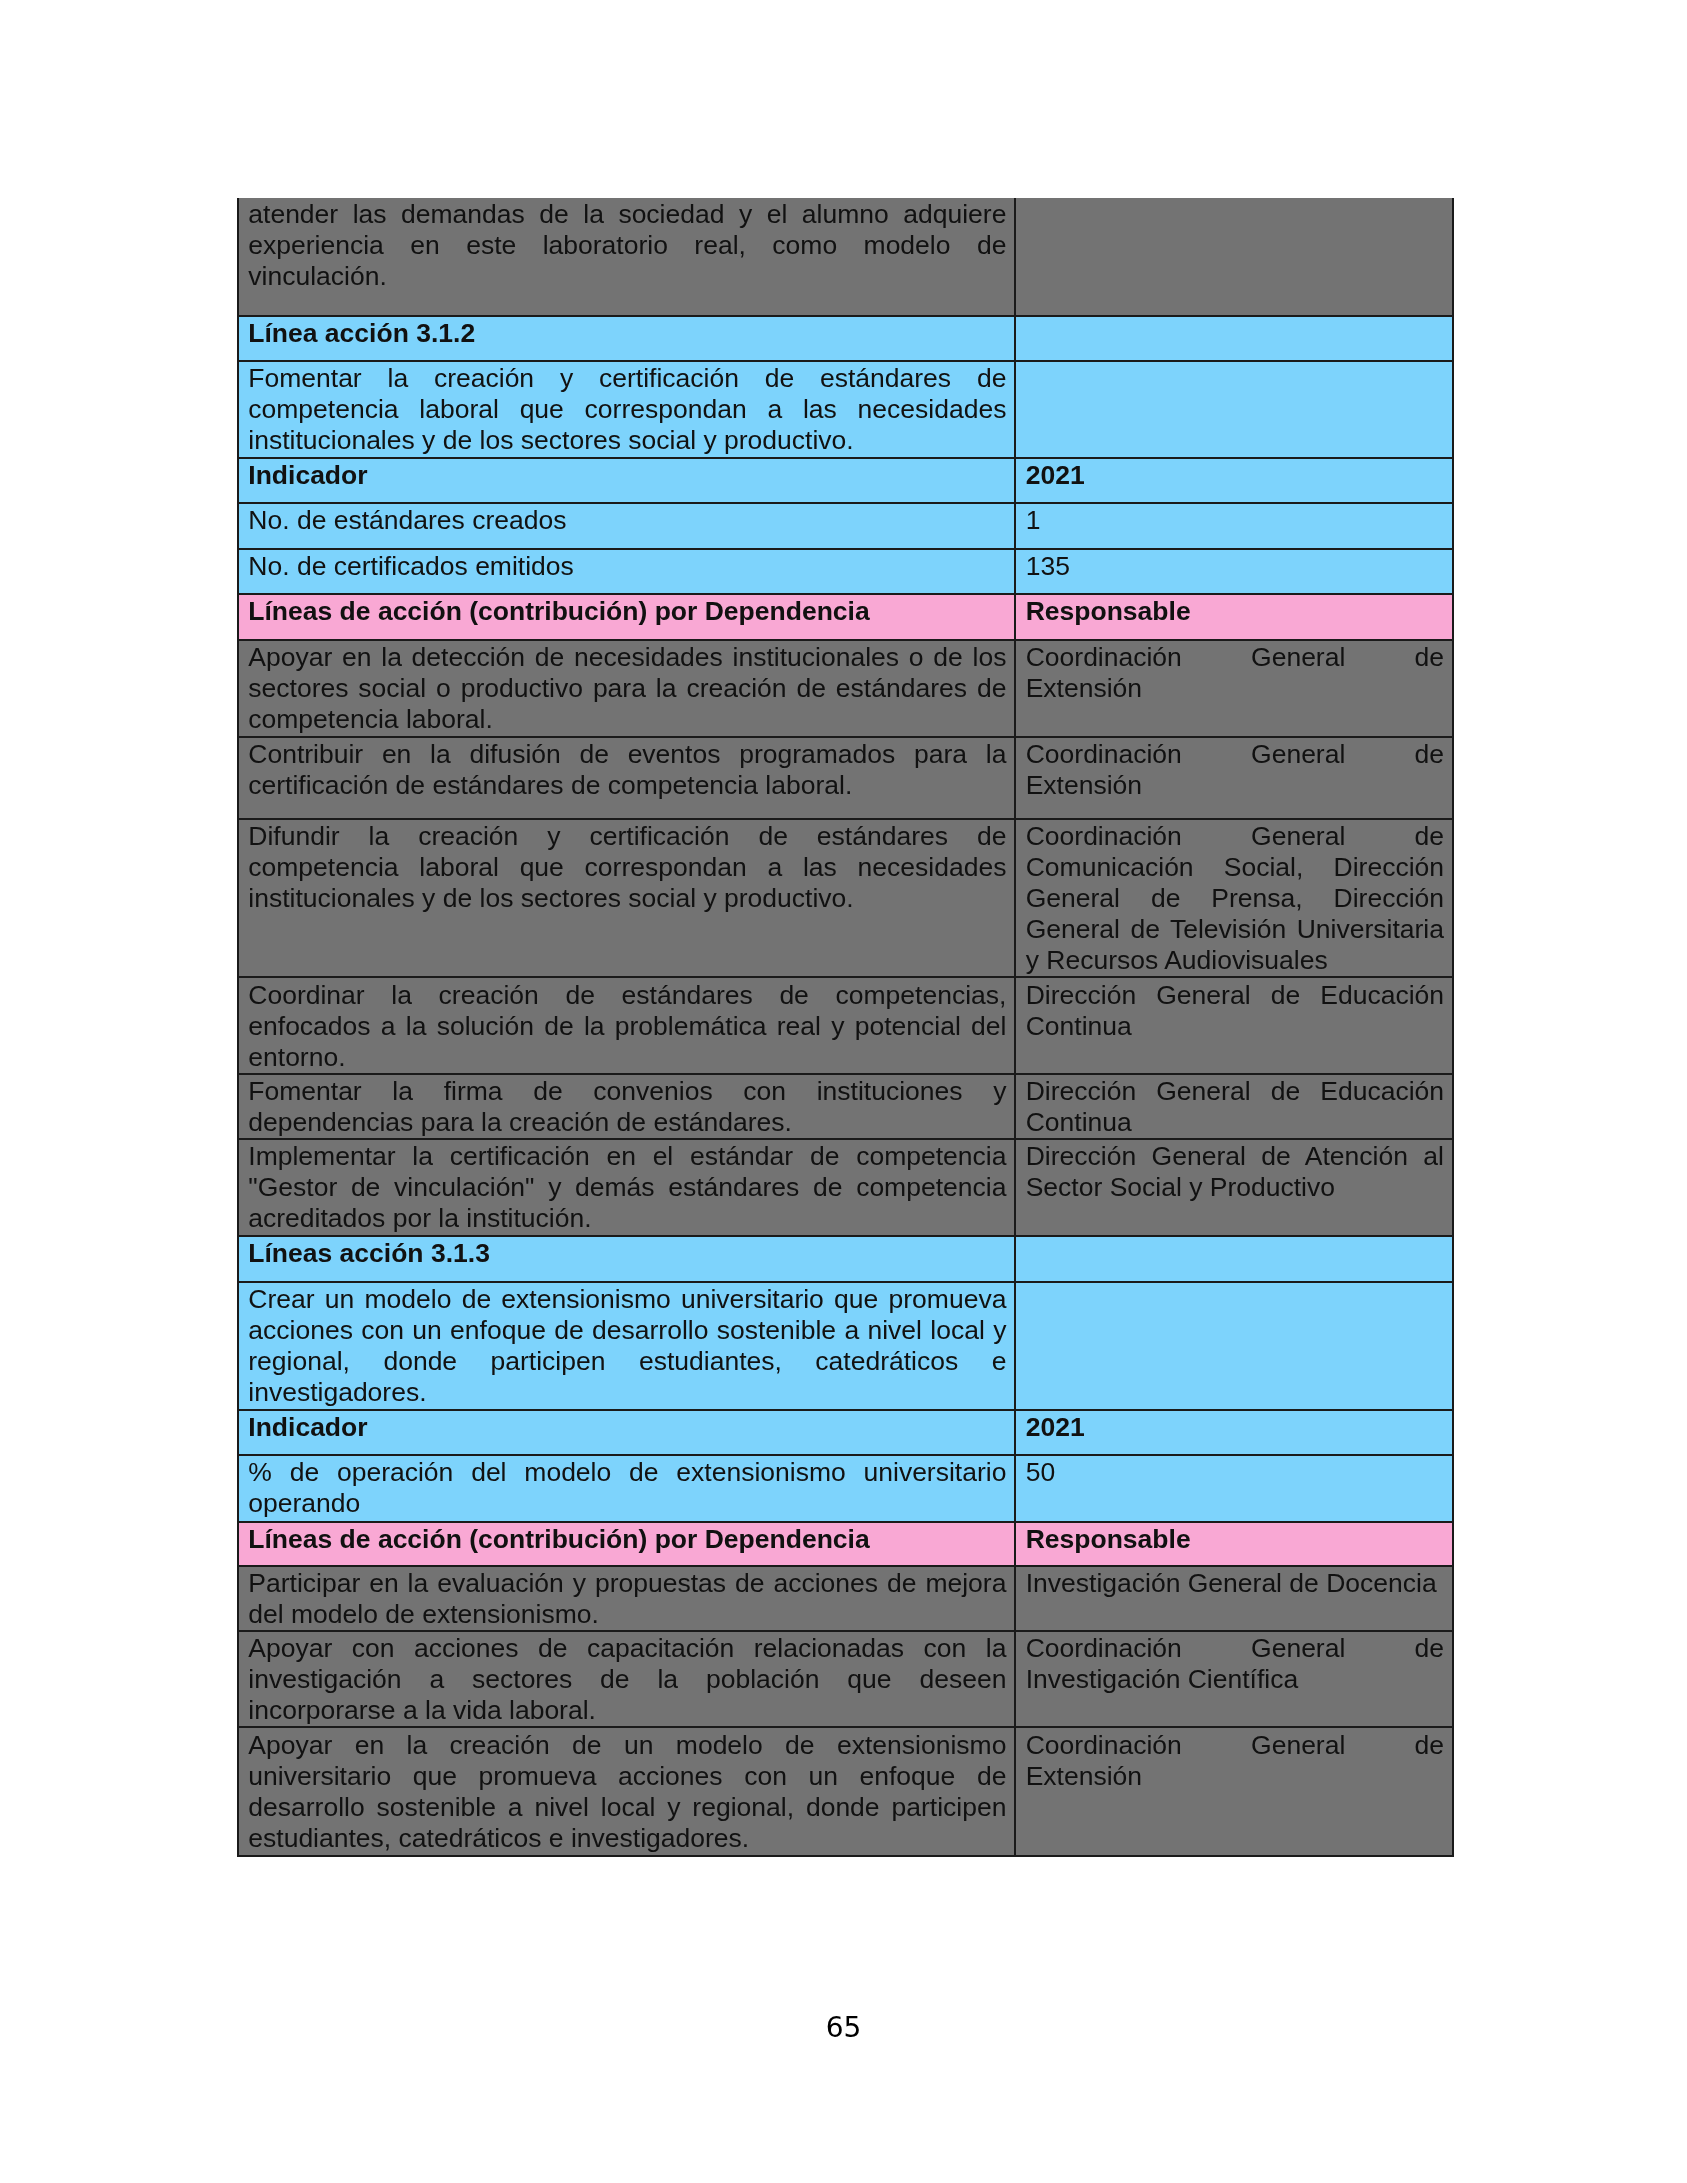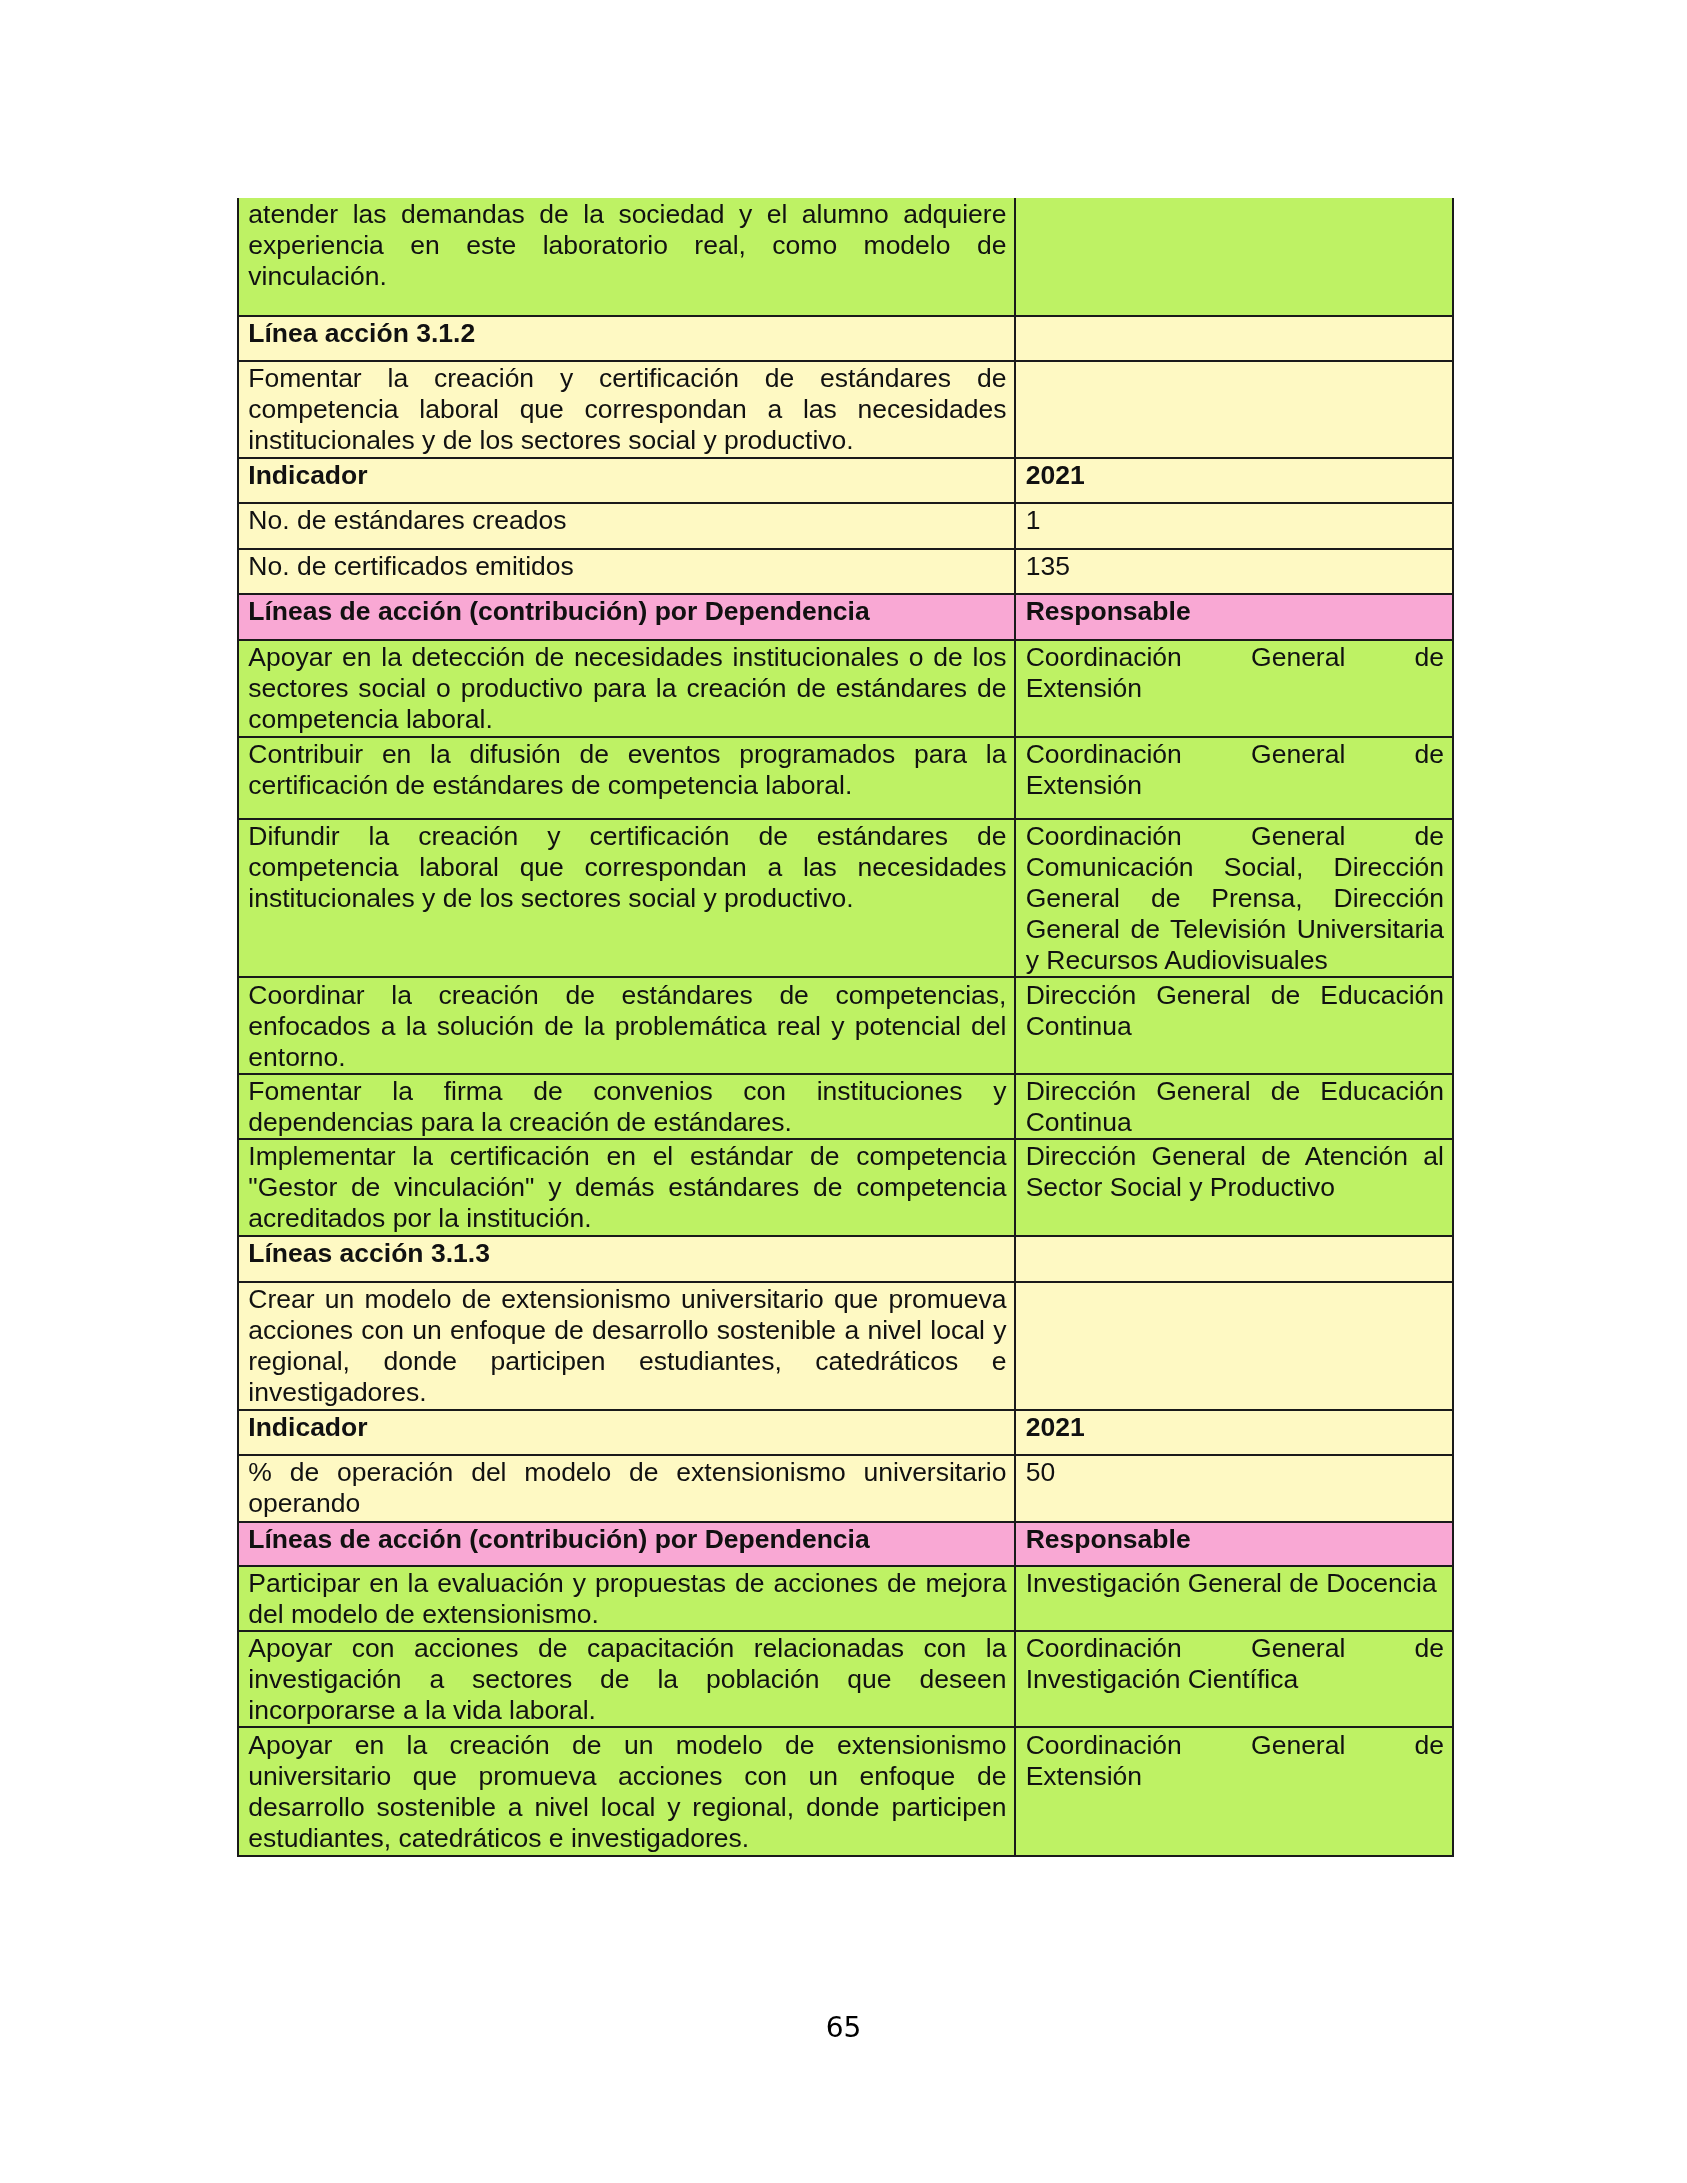--- a/index.html
+++ b/index.html
@@ -5,22 +5,22 @@
   html, body { margin: 0; padding: 0; background: #ffffff; }
   body { width: 1687px; height: 2183px; position: relative; overflow: hidden;
          font-family: "Liberation Sans", sans-serif; color: #111; }
   .tbl { position: absolute; left: 237px; top: 198px; width: 1217px;
          border-collapse: collapse; table-layout: fixed; }
   .tbl td { border: 2px solid #1a1a1a; vertical-align: top; padding: 1.3px 8px 0 9.3px;
             font-size: 26.5px; line-height: 31px; text-align: justify; }
   .tbl tr:first-child td { border-top: none; }
   .col-a { width: 771px; }
   .col-b { width: 434px; }
-  .gray { background: #bef264; }
-  .green { background: #fef9c3; }
+  .gray { background: #737373; }
+  .green { background: #7dd3fc; }
   .head { background: #f9a8d4; font-weight: bold; text-align: left; }
   .bold { font-weight: bold; }
   .right { text-align: center; }
   .page-num { position: absolute; left: 0; width: 1687px; top: 2011px; text-align: center;
               font-family: "DejaVu Sans", sans-serif; font-size: 28px; color: #000000; }
 </style>
 </head>
 <body>
 
 <table class="tbl">

